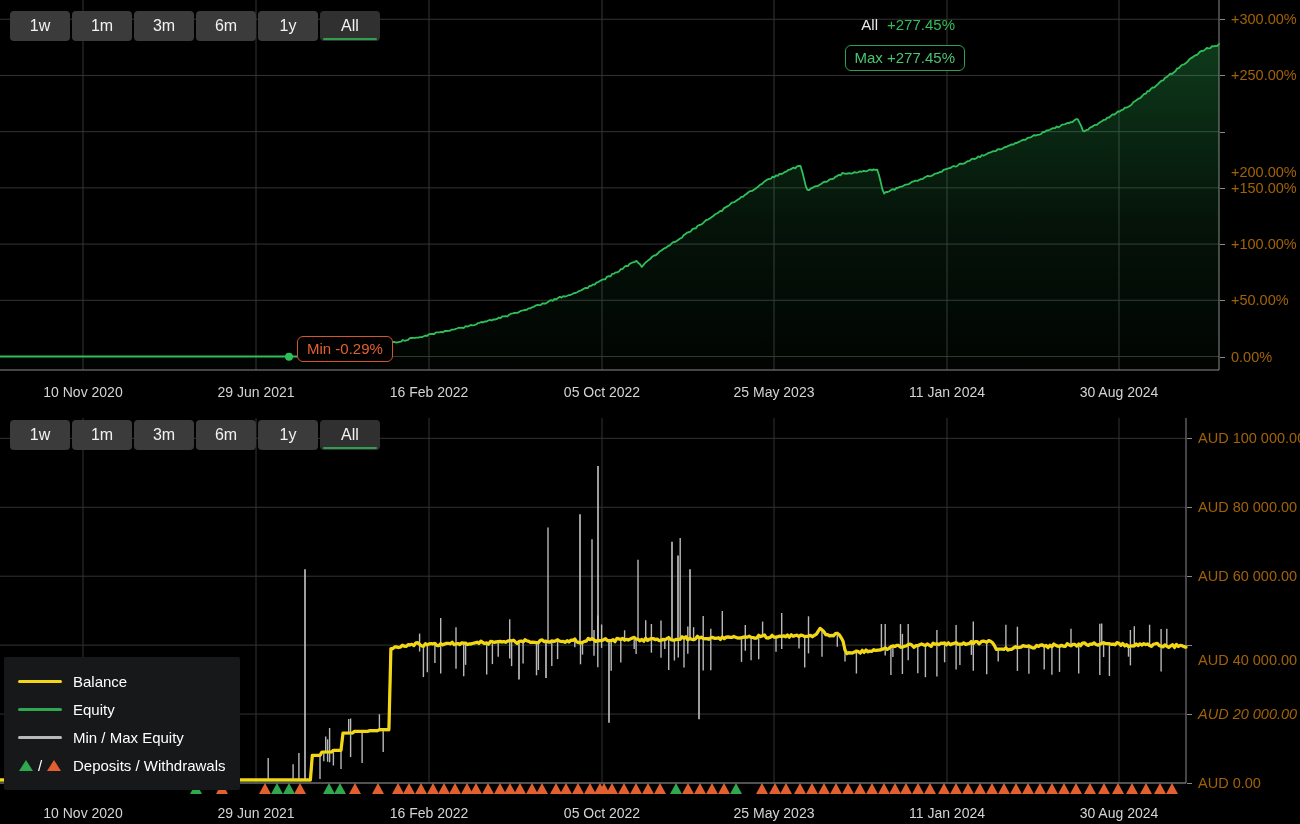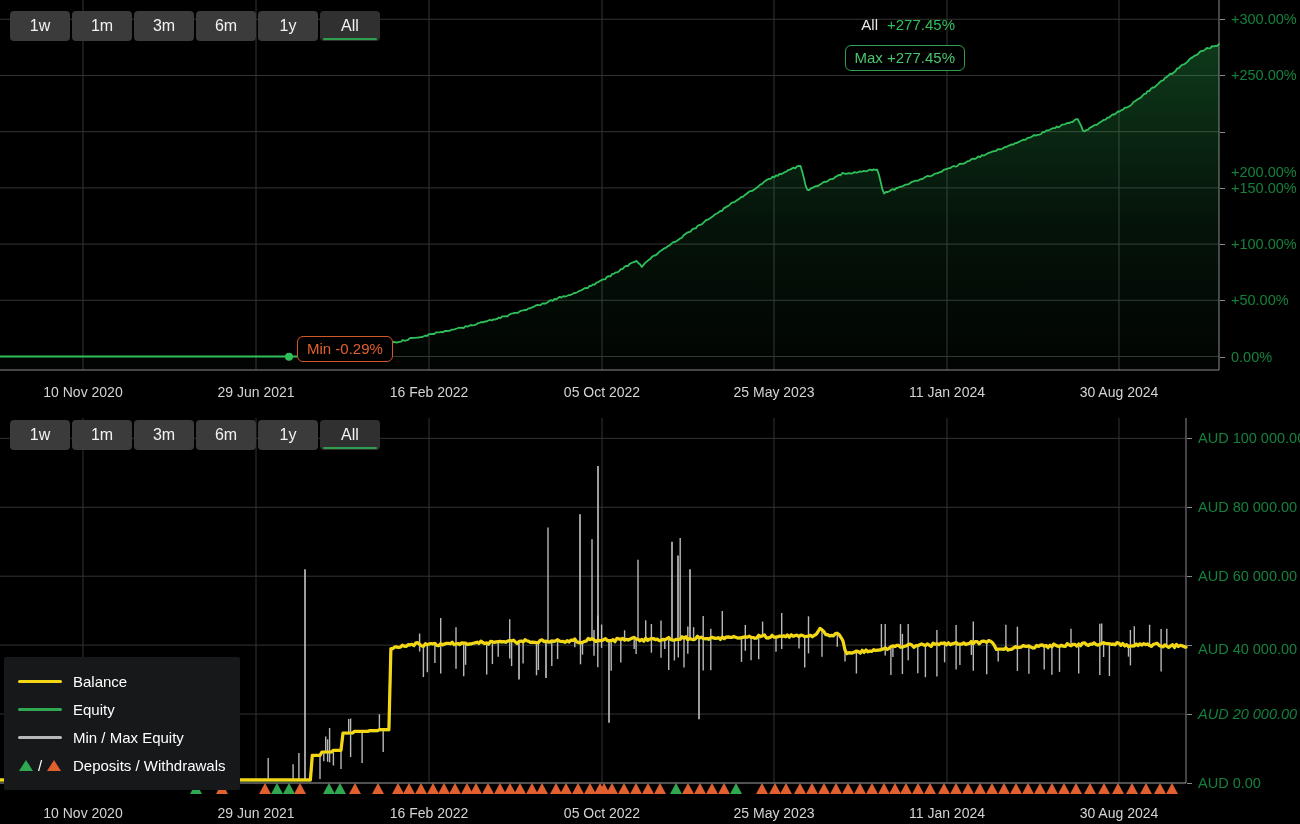--- a/index.html
+++ b/index.html
@@ -44,21 +44,21 @@
     position: absolute;
     left: 3px; right: 3px; bottom: 1px;
     height: 2px;
     background: #2e9e4f;
     border-radius: 2px;
   }
 
   
   .ytick {
     position: absolute;
-    color: #15803d;
+    color: #a16207;
     font-size: 14.5px;
     white-space: nowrap;
     transform: translateY(-50%);
   }
   .xtick {
     position: absolute;
     color: #d4d4d4;
     font-size: 14px;
     white-space: nowrap;
     transform: translateX(-50%);
@@ -515,21 +515,21 @@
           </div>
           <span class="legend-label">Deposits / Withdrawals</span>
         </div>
       </div>
 
     <div id="balance-yticks">
         <div class="ytick" style="left: 1198px; top: 373px;">AUD 0.00</div>
         <div class="tickmark" style="left: 1187px; top: 373px;"></div>
         <div class="ytick" style="left: 1198px; top: 304.068px; font-style: italic;">AUD 20 000.00</div>
         <div class="tickmark" style="left: 1187px; top: 304.068px;"></div>
-        <div class="ytick" style="left: 1198px; top: 239px;">AUD 40 000.00</div>
+        <div class="ytick" style="left: 1198px; top: 250px;">AUD 40 000.00</div>
         <div class="tickmark" style="left: 1187px; top: 235.136px;"></div>
         <div class="ytick" style="left: 1198px; top: 166.204px;">AUD 60 000.00</div>
         <div class="tickmark" style="left: 1187px; top: 166.204px;"></div>
         <div class="ytick" style="left: 1198px; top: 97.2718px;">AUD 80 000.00</div>
         <div class="tickmark" style="left: 1187px; top: 97.2718px;"></div>
         <div class="ytick" style="left: 1198px; top: 28.3398px;">AUD 100 000.00</div>
         <div class="tickmark" style="left: 1187px; top: 28.3398px;"></div>
       </div>
     <div id="balance-xticks">
         <div class="xtick" style="left: 83px; top: 395px;">10 Nov 2020</div>

